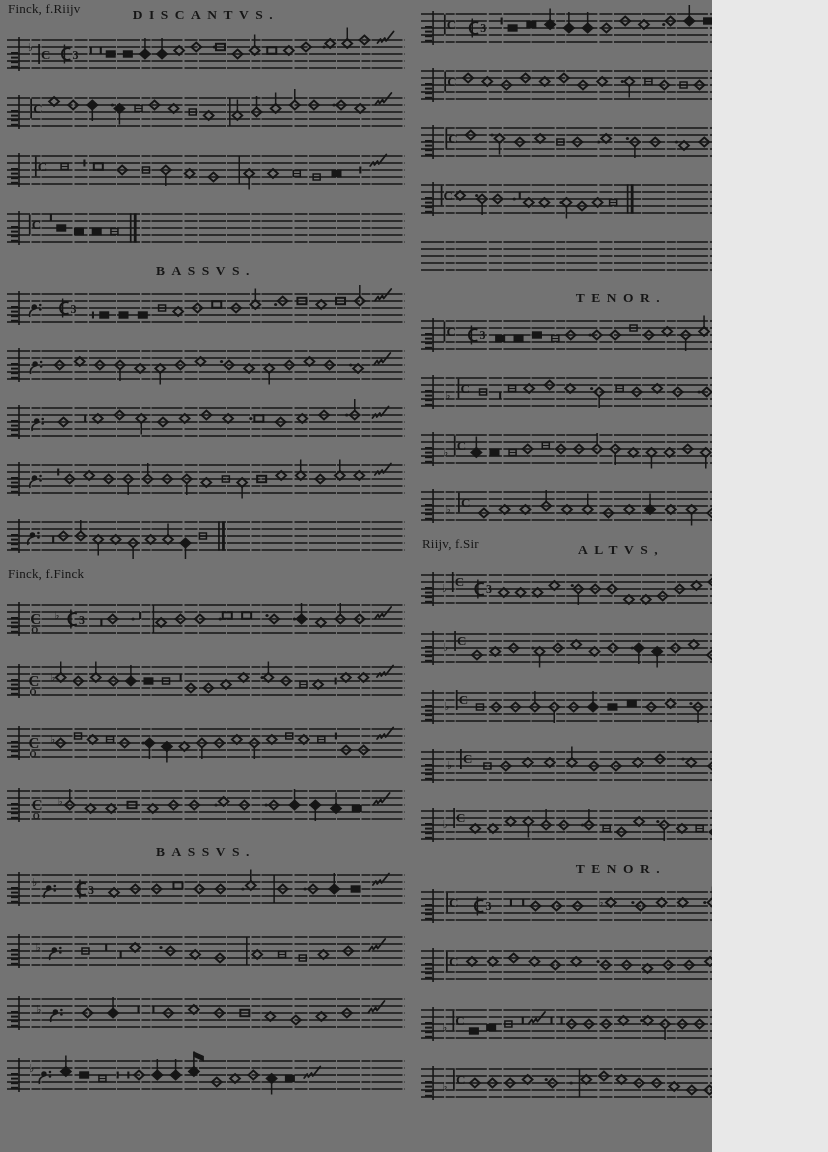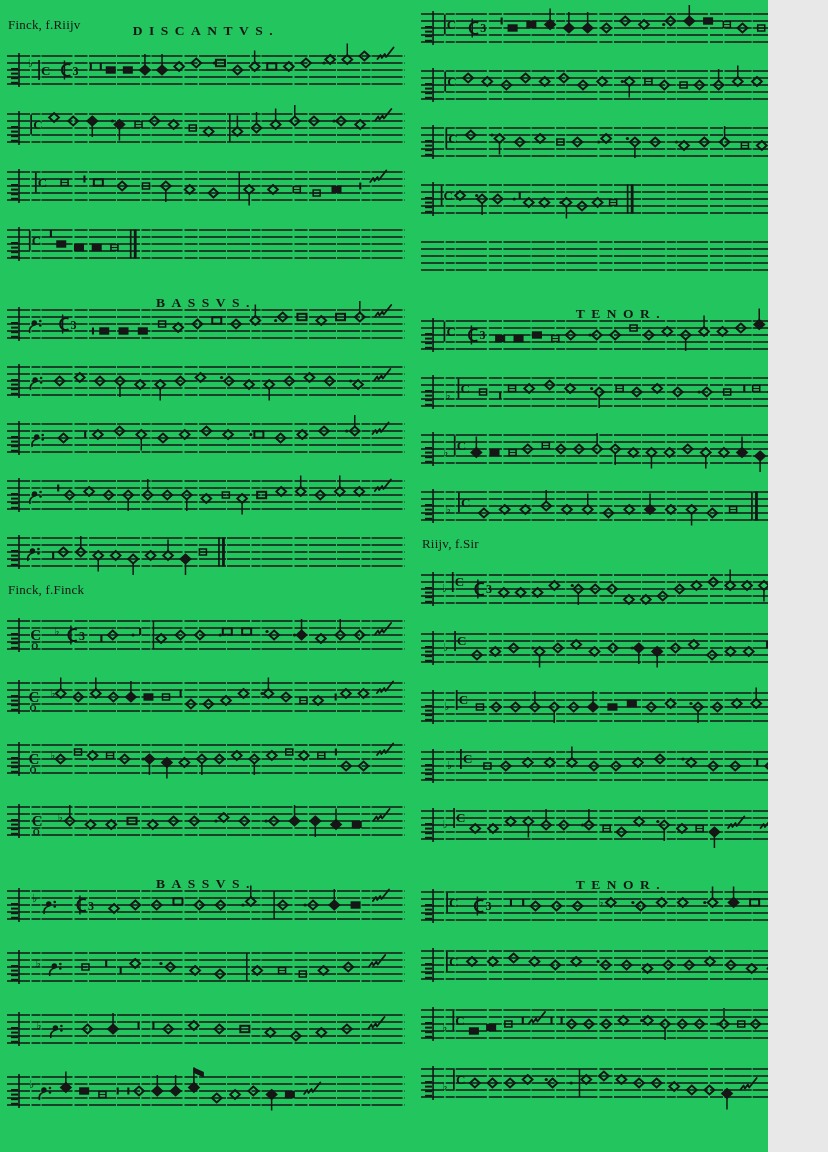--- a/index.html
+++ b/index.html
@@ -1,31 +1,31 @@
 <!DOCTYPE html>
 <html><head>
 <meta charset="utf-8">
 <style>
   html,body{margin:0;padding:0;background:#e8e8e8;}
   .page{
-    position:relative;width:768px;height:1152px;background:#22c55e;
+    position:relative;width:712px;height:1152px;background:#737373;
     font-family:"Liberation Serif",serif;color:#161616;overflow:hidden;
   }
   .col{position:absolute;top:0;}
   .col-left{left:6px;width:400px;}
   .col-right{left:420px;width:402px;}
   section{display:block;}
   .head{position:relative;height:26px;}
   .mid .head{height:20px;padding-top:2px;}
   .caption{
     position:absolute;left:2px;top:1px;font-size:13px;letter-spacing:0.2px;
     white-space:nowrap;
   }
   .title{
-    margin:16px;text-align:center;font-size:13.5px;font-weight:bold;
+    margin:0;text-align:center;font-size:13.5px;font-weight:bold;
     letter-spacing:6.5px;padding-top:7px;white-space:nowrap;
   }
   .mid .title{padding-top:3px;}
   .staves{display:block;}
   .stave{position:relative;overflow:visible;}
   .sec-a .stave{height:58px}
   .sec-b .stave{height:57px}
   .sec-c .stave{height:62px}
   .sec-d .stave{height:62px}
   .sec-e .stave{height:57px}
@@ -1077,20 +1077,21 @@
               <line x1="308.05555555555554" y1="31.5" x2="315.05555555555554" y2="31.5" stroke="#161616" stroke-width="1.1"></line>
               <line x1="330.27777777777777" y1="13.5" x2="330.27777777777777" y2="42.5" stroke="#161616" stroke-width="1.7"></line>
               <line x1="334.77777777777777" y1="13.5" x2="334.77777777777777" y2="42.5" stroke="#161616" stroke-width="2.8"></line>
             </svg>
           </div>
         </div>
     </section>
     <section class="sec-g">
       <div class="head">
         <span class="caption">Riijv, f.Sir</span>
+        <h2 class="title">ALTVS,</h2>
       </div>
       <div class="staves">
           <div class="stave">
             <svg viewBox="0 0 400 56" preserveAspectRatio="none" style="width: 100%; height: 56px;">
               <line x1="1" y1="14" x2="399" y2="14" stroke="#161616" stroke-width="1.35" stroke-dasharray="23 1.5 9 1 31 2 13 1.5 27 1"></line>
               <line x1="1" y1="21" x2="399" y2="21" stroke="#161616" stroke-width="1.35" stroke-dasharray="23 1.5 9 1 31 2 13 1.5 27 1"></line>
               <line x1="1" y1="28" x2="399" y2="28" stroke="#161616" stroke-width="1.35" stroke-dasharray="23 1.5 9 1 31 2 13 1.5 27 1"></line>
               <line x1="1" y1="35" x2="399" y2="35" stroke="#161616" stroke-width="1.35" stroke-dasharray="23 1.5 9 1 31 2 13 1.5 27 1"></line>
               <line x1="1" y1="42" x2="399" y2="42" stroke="#161616" stroke-width="1.35" stroke-dasharray="23 1.5 9 1 31 2 13 1.5 27 1"></line>
               <line x1="13" y1="11" x2="13" y2="45" stroke="#161616" stroke-width="1.6"></line>

